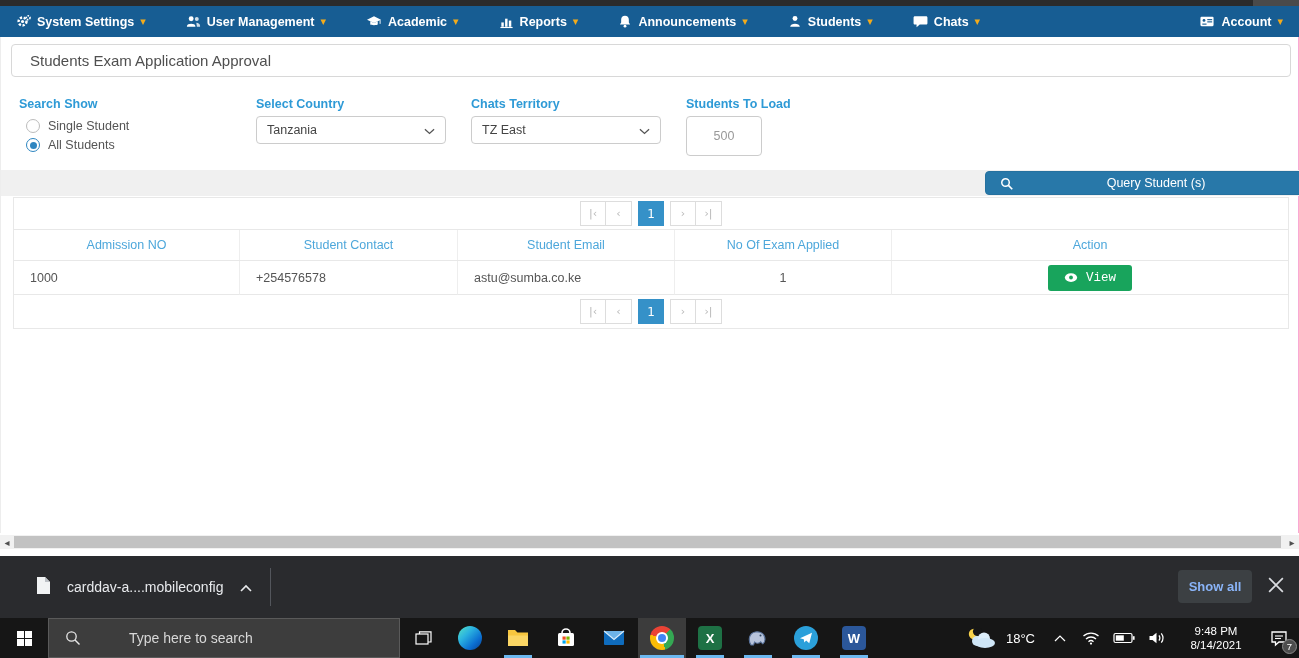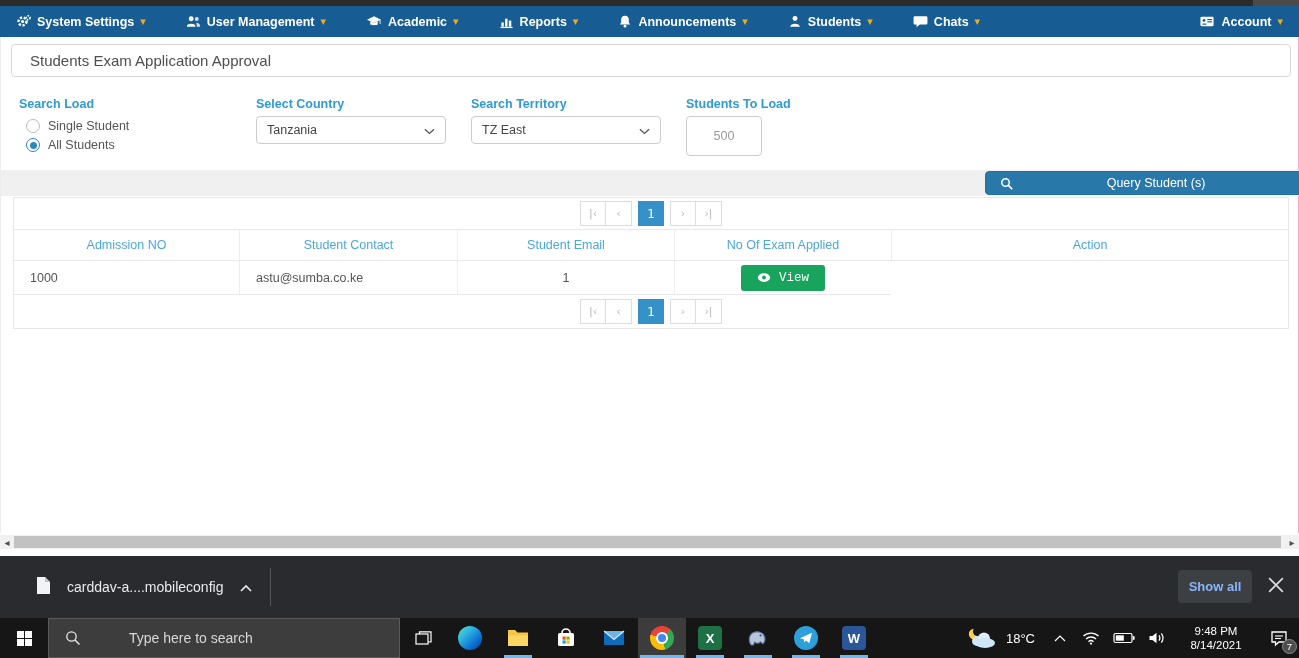--- a/index.html
+++ b/index.html
@@ -230,39 +230,39 @@
       <span class="caret">▾</span>
     </div>
   </div>
 
   <div class="content">
 
     <div class="title-card">
       <span>Students Exam Application Approval</span>
     </div>
 
-    <div class="flabel" style="left:18px; top:60px;">Search Load</div>
+    <div class="flabel" style="left:18px; top:60px;">Search Show</div>
     <div class="radio-option" style="left:25px; top:82px;">
       <span class="radio"></span>
       <span class="rlabel">Single Student</span>
     </div>
     <div class="radio-option" style="left:25px; top:101px;">
       <span class="radio selected"></span>
       <span class="rlabel">All Students</span>
     </div>
 
     <div class="flabel" style="left:255px; top:60px;">Select Country</div>
     <div class="selectbox" style="left:255px; top:79px; width:190px;">
       <span class="sval">Tanzania</span>
       <span><svg width="11" height="7" viewBox="0 0 12 7">
             <path d="M1 1l5 4.6L11 1" stroke="#555" stroke-width="1.4" fill="none"></path>
           </svg></span>
     </div>
 
-    <div class="flabel" style="left:470px; top:60px;">Search Territory</div>
+    <div class="flabel" style="left:470px; top:60px;">Chats Territory</div>
     <div class="selectbox" style="left:470px; top:79px; width:190px;">
       <span class="sval">TZ East</span>
       <span><svg width="11" height="7" viewBox="0 0 12 7">
             <path d="M1 1l5 4.6L11 1" stroke="#555" stroke-width="1.4" fill="none"></path>
           </svg></span>
     </div>
 
     <div class="flabel" style="left:685px; top:60px;">Students To Load</div>
     <input class="numinput" style="left: 685px; top: 79px;" value="500">
 
@@ -292,20 +292,21 @@
       <div class="tgrid thead">
         <div class="tcell">Admission NO</div>
         <div class="tcell">Student Contact</div>
         <div class="tcell">Student Email</div>
         <div class="tcell">No Of Exam Applied</div>
         <div class="tcell">Action</div>
       </div>
 
       <div class="tgrid trow">
         <div class="tcell">1000</div>
+        <div class="tcell">+254576578</div>
         <div class="tcell">astu@sumba.co.ke</div>
         <div class="tcell center">1</div>
         <div class="tcell center">
           <button class="view-btn">
             <svg width="14" height="11" viewBox="0 0 16 12">
                 <ellipse cx="8" cy="6" rx="7" ry="5" fill="#fff"></ellipse>
                 <circle cx="8" cy="6" r="2.2" fill="#18a45c"></circle>
               </svg>
             <span>View</span>
           </button>

